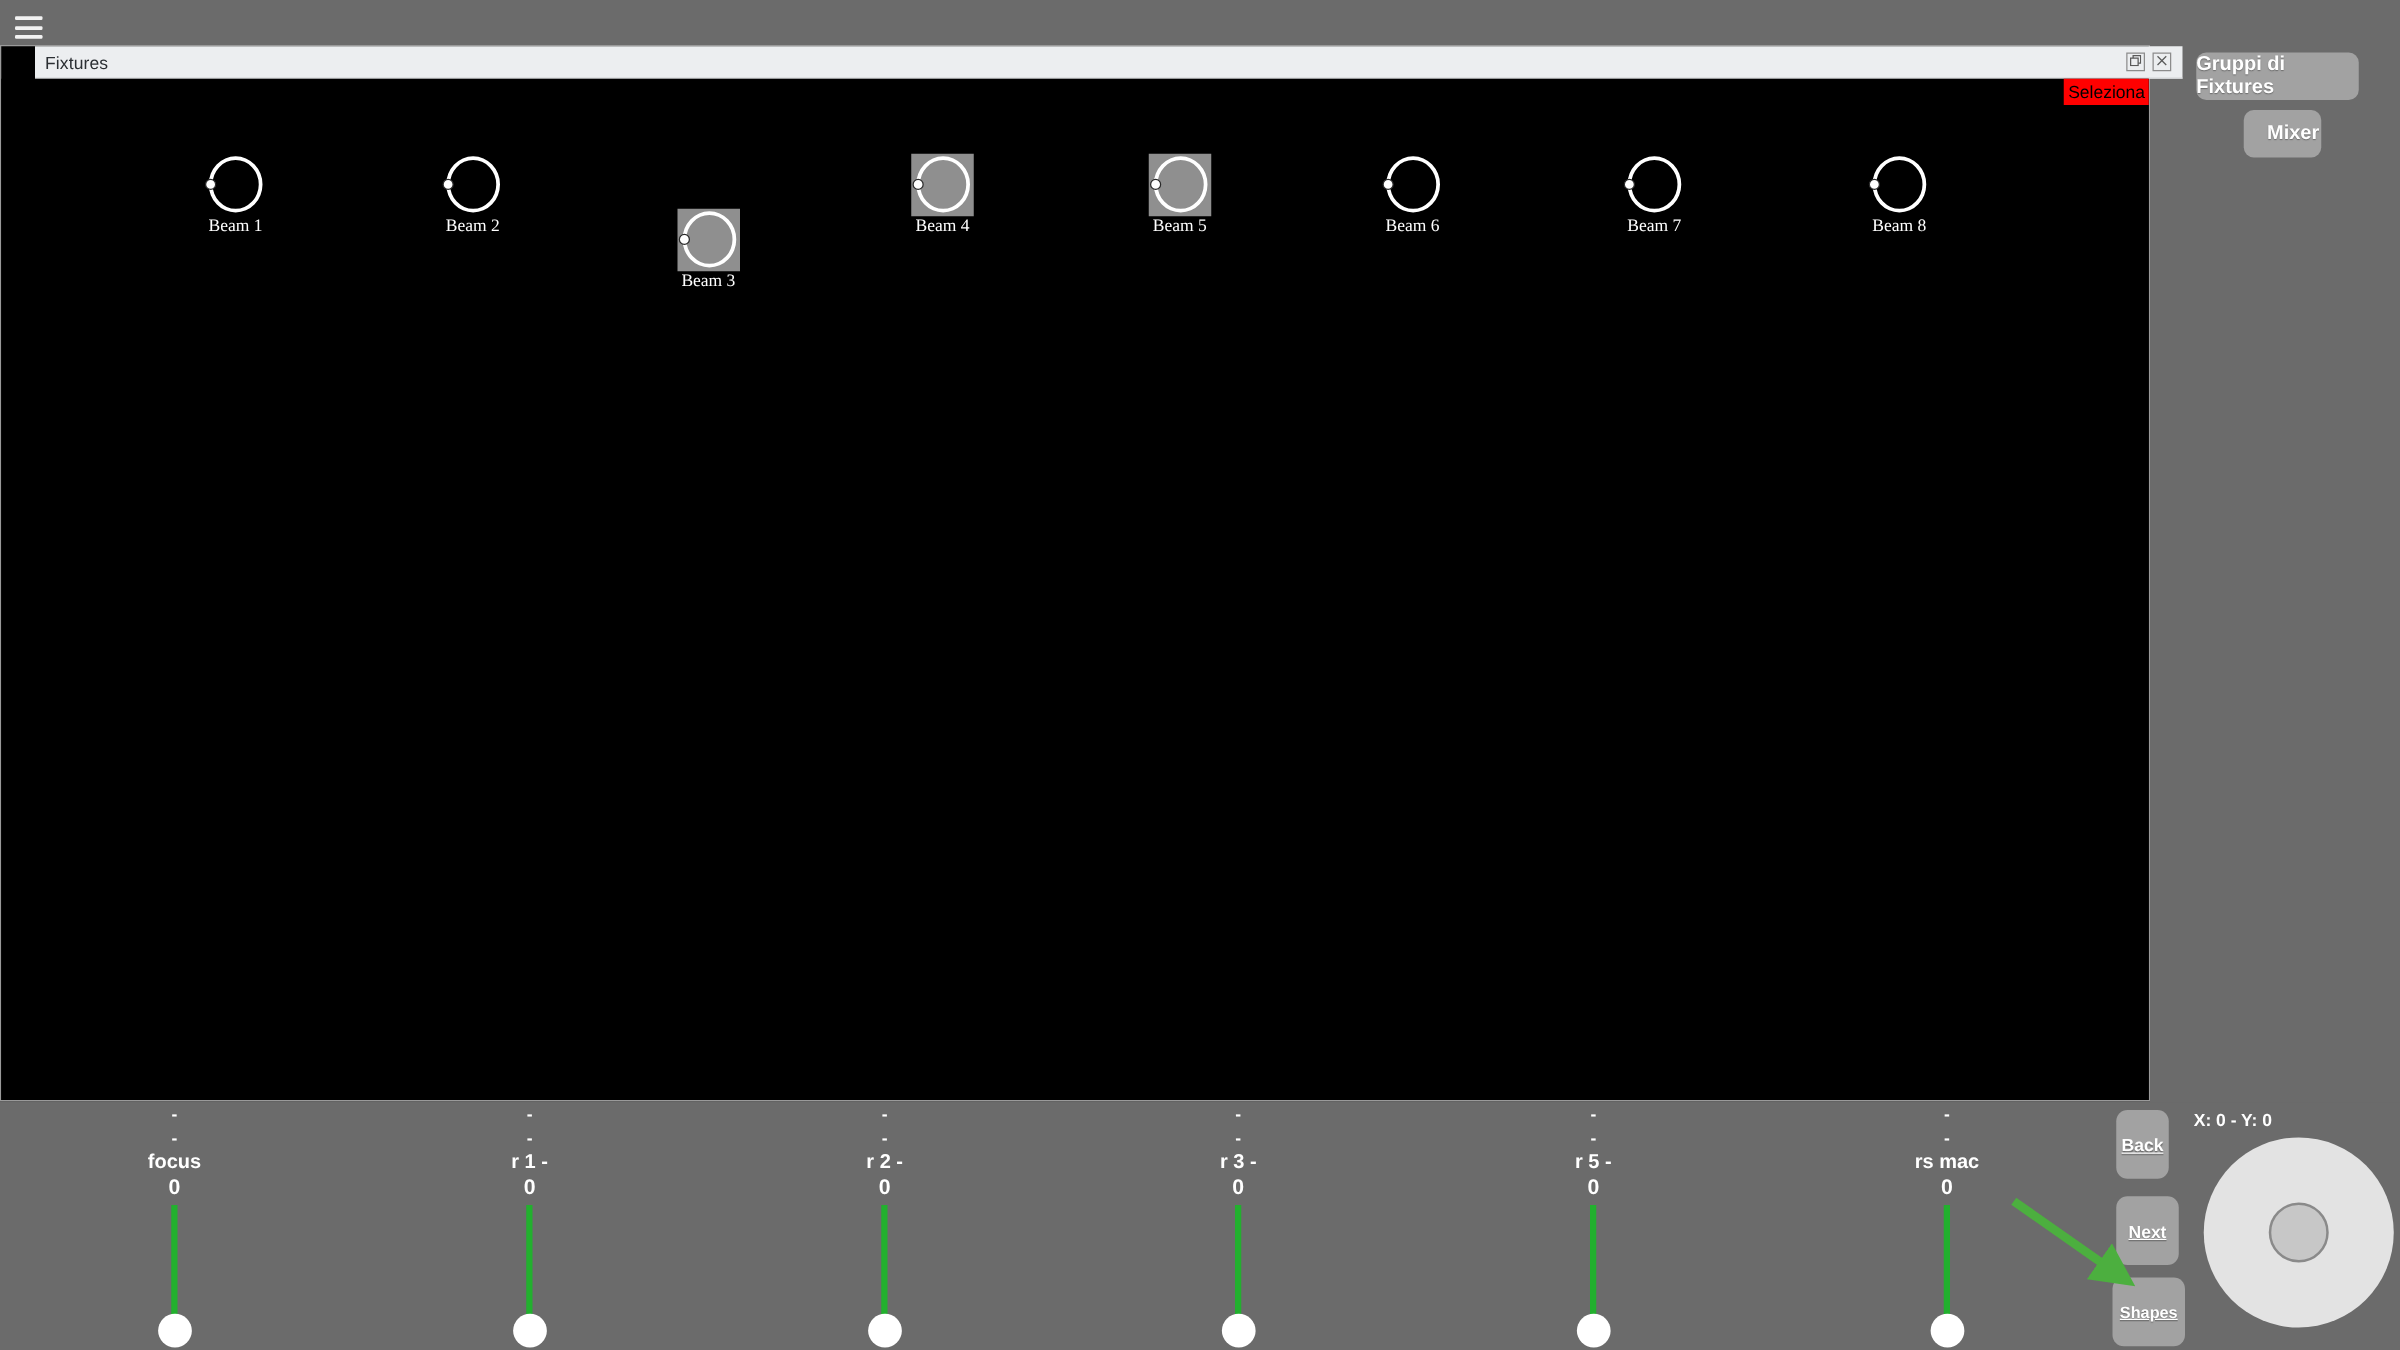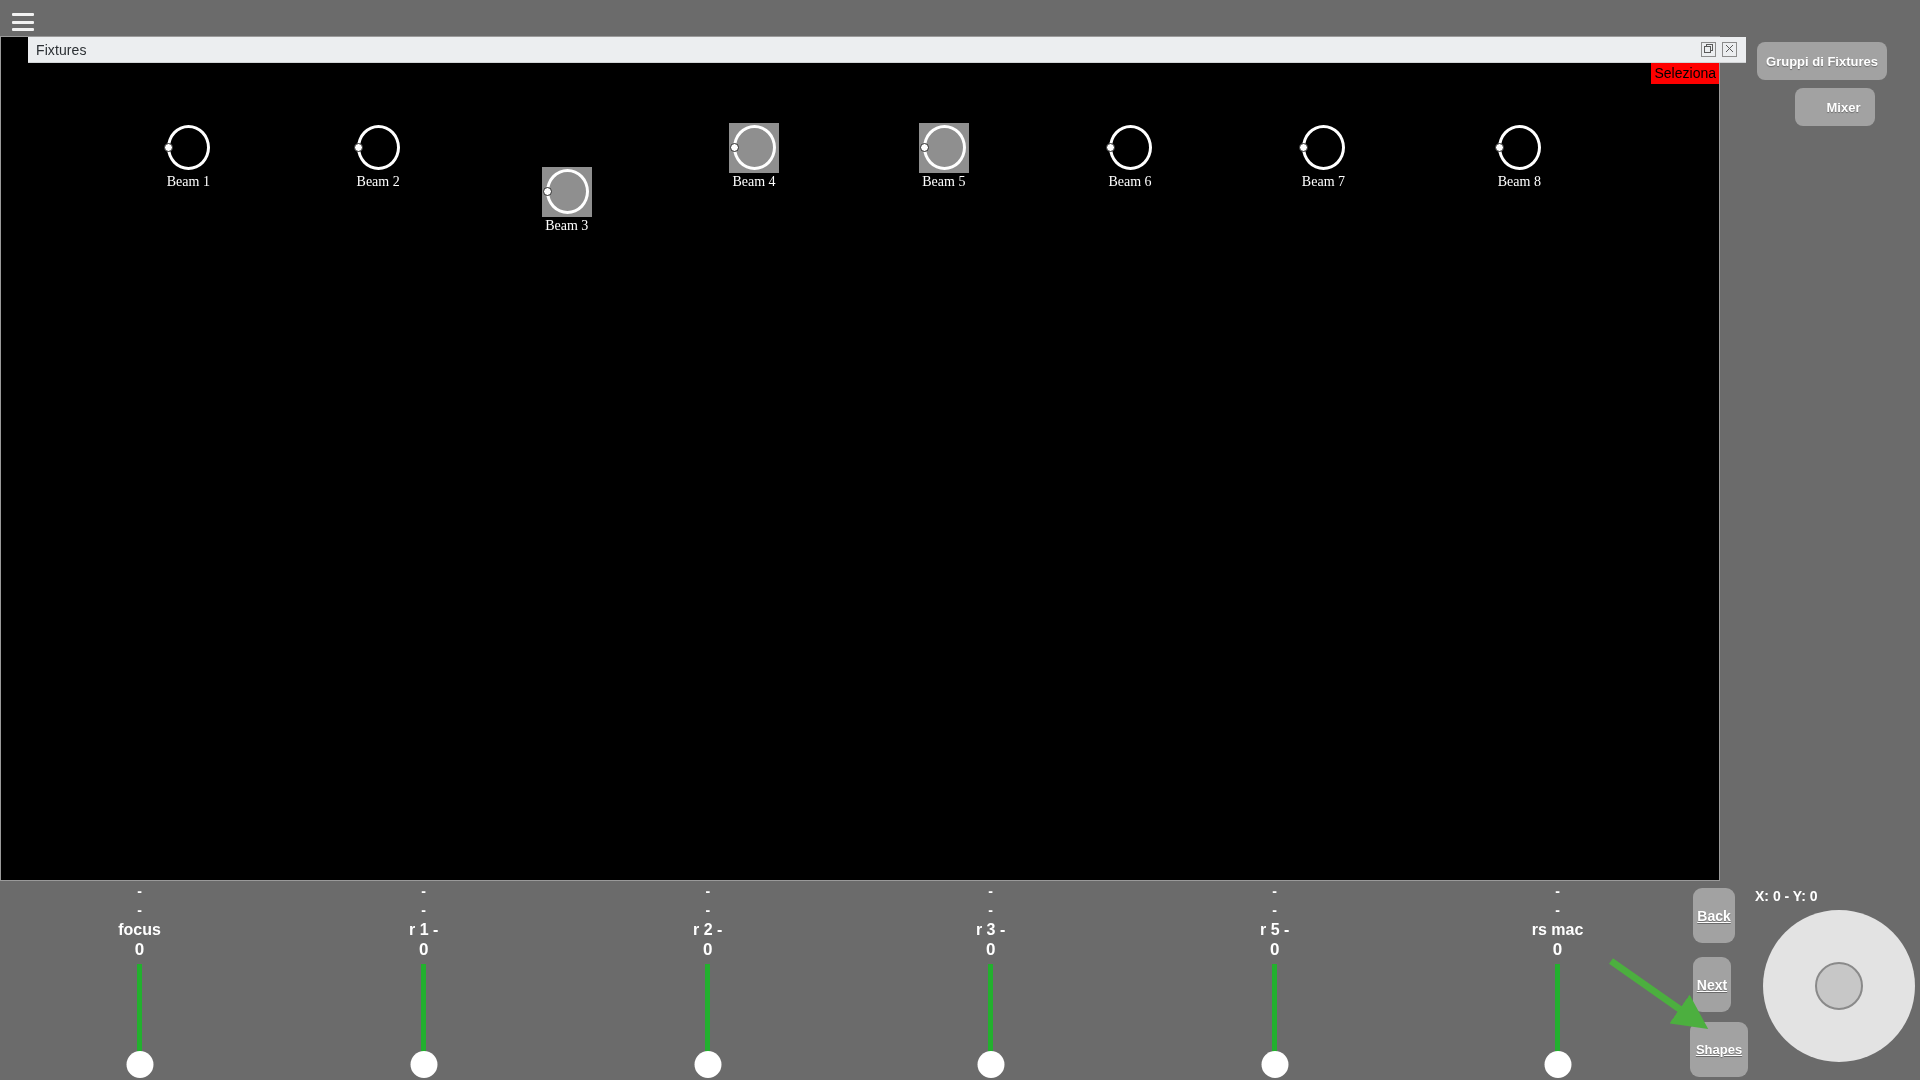--- a/index.html
+++ b/index.html
@@ -104,28 +104,28 @@
     font-size: 14px;
     color: #ffffff;
     white-space: nowrap;
   }
 
   
   .side-btn {
     position: absolute;
     background: #a2a2a2;
     color: #ffffff;
-    font-size: 13px; font-weight: bold;
+    font-size: 16px; font-weight: bold;
     border-radius: 8px;
     display: flex; align-items: center; justify-content: center;
     cursor: pointer;
     text-shadow: 0 1px 1px rgba(0,0,0,.35);
   }
   #btn-gruppi { left: 1757px; top: 42px; width: 130px; height: 38px; }
-  #btn-mixer  { left: 1795px; top: 88px; width: 80px;  height: 38px; padding-left: 17px; }
+  #btn-mixer  { left: 1795px; top: 88px; width: 62px;  height: 38px; padding-left: 17px; }
 
   
   #bottom-panel {
     position: absolute; left: 0; top: 882px;
     width: 1920px; height: 198px;
     background: #6b6b6b;
   }
   .slider-col {
     position: absolute; top: 0;
     width: 140px;
@@ -168,21 +168,21 @@
     background: #a2a2a2;
     color: #ffffff;
     font-size: 14px; font-weight: bold;
     border-radius: 9px;
     display: flex; align-items: center; justify-content: center;
     cursor: pointer;
     text-shadow: 0 1px 1px rgba(0,0,0,.35);
     text-decoration: underline;
   }
   #btn-back   { left: 1693px; top: 888px; width: 42px; height: 55px; }
-  #btn-next   { left: 1693px; top: 957px; width: 38px; height: 55px; }
+  #btn-next   { left: 1693px; top: 957px; width: 50px; height: 55px; }
   #btn-shapes { left: 1690px; top: 1022px; width: 58px; height: 55px; font-size: 13px; }
 
   #shapes-arrow {
     position: absolute; left: 1605px; top: 955px;
     width: 110px; height: 80px;
     pointer-events: none;
   }
 
   
   #joystick-wrap {

